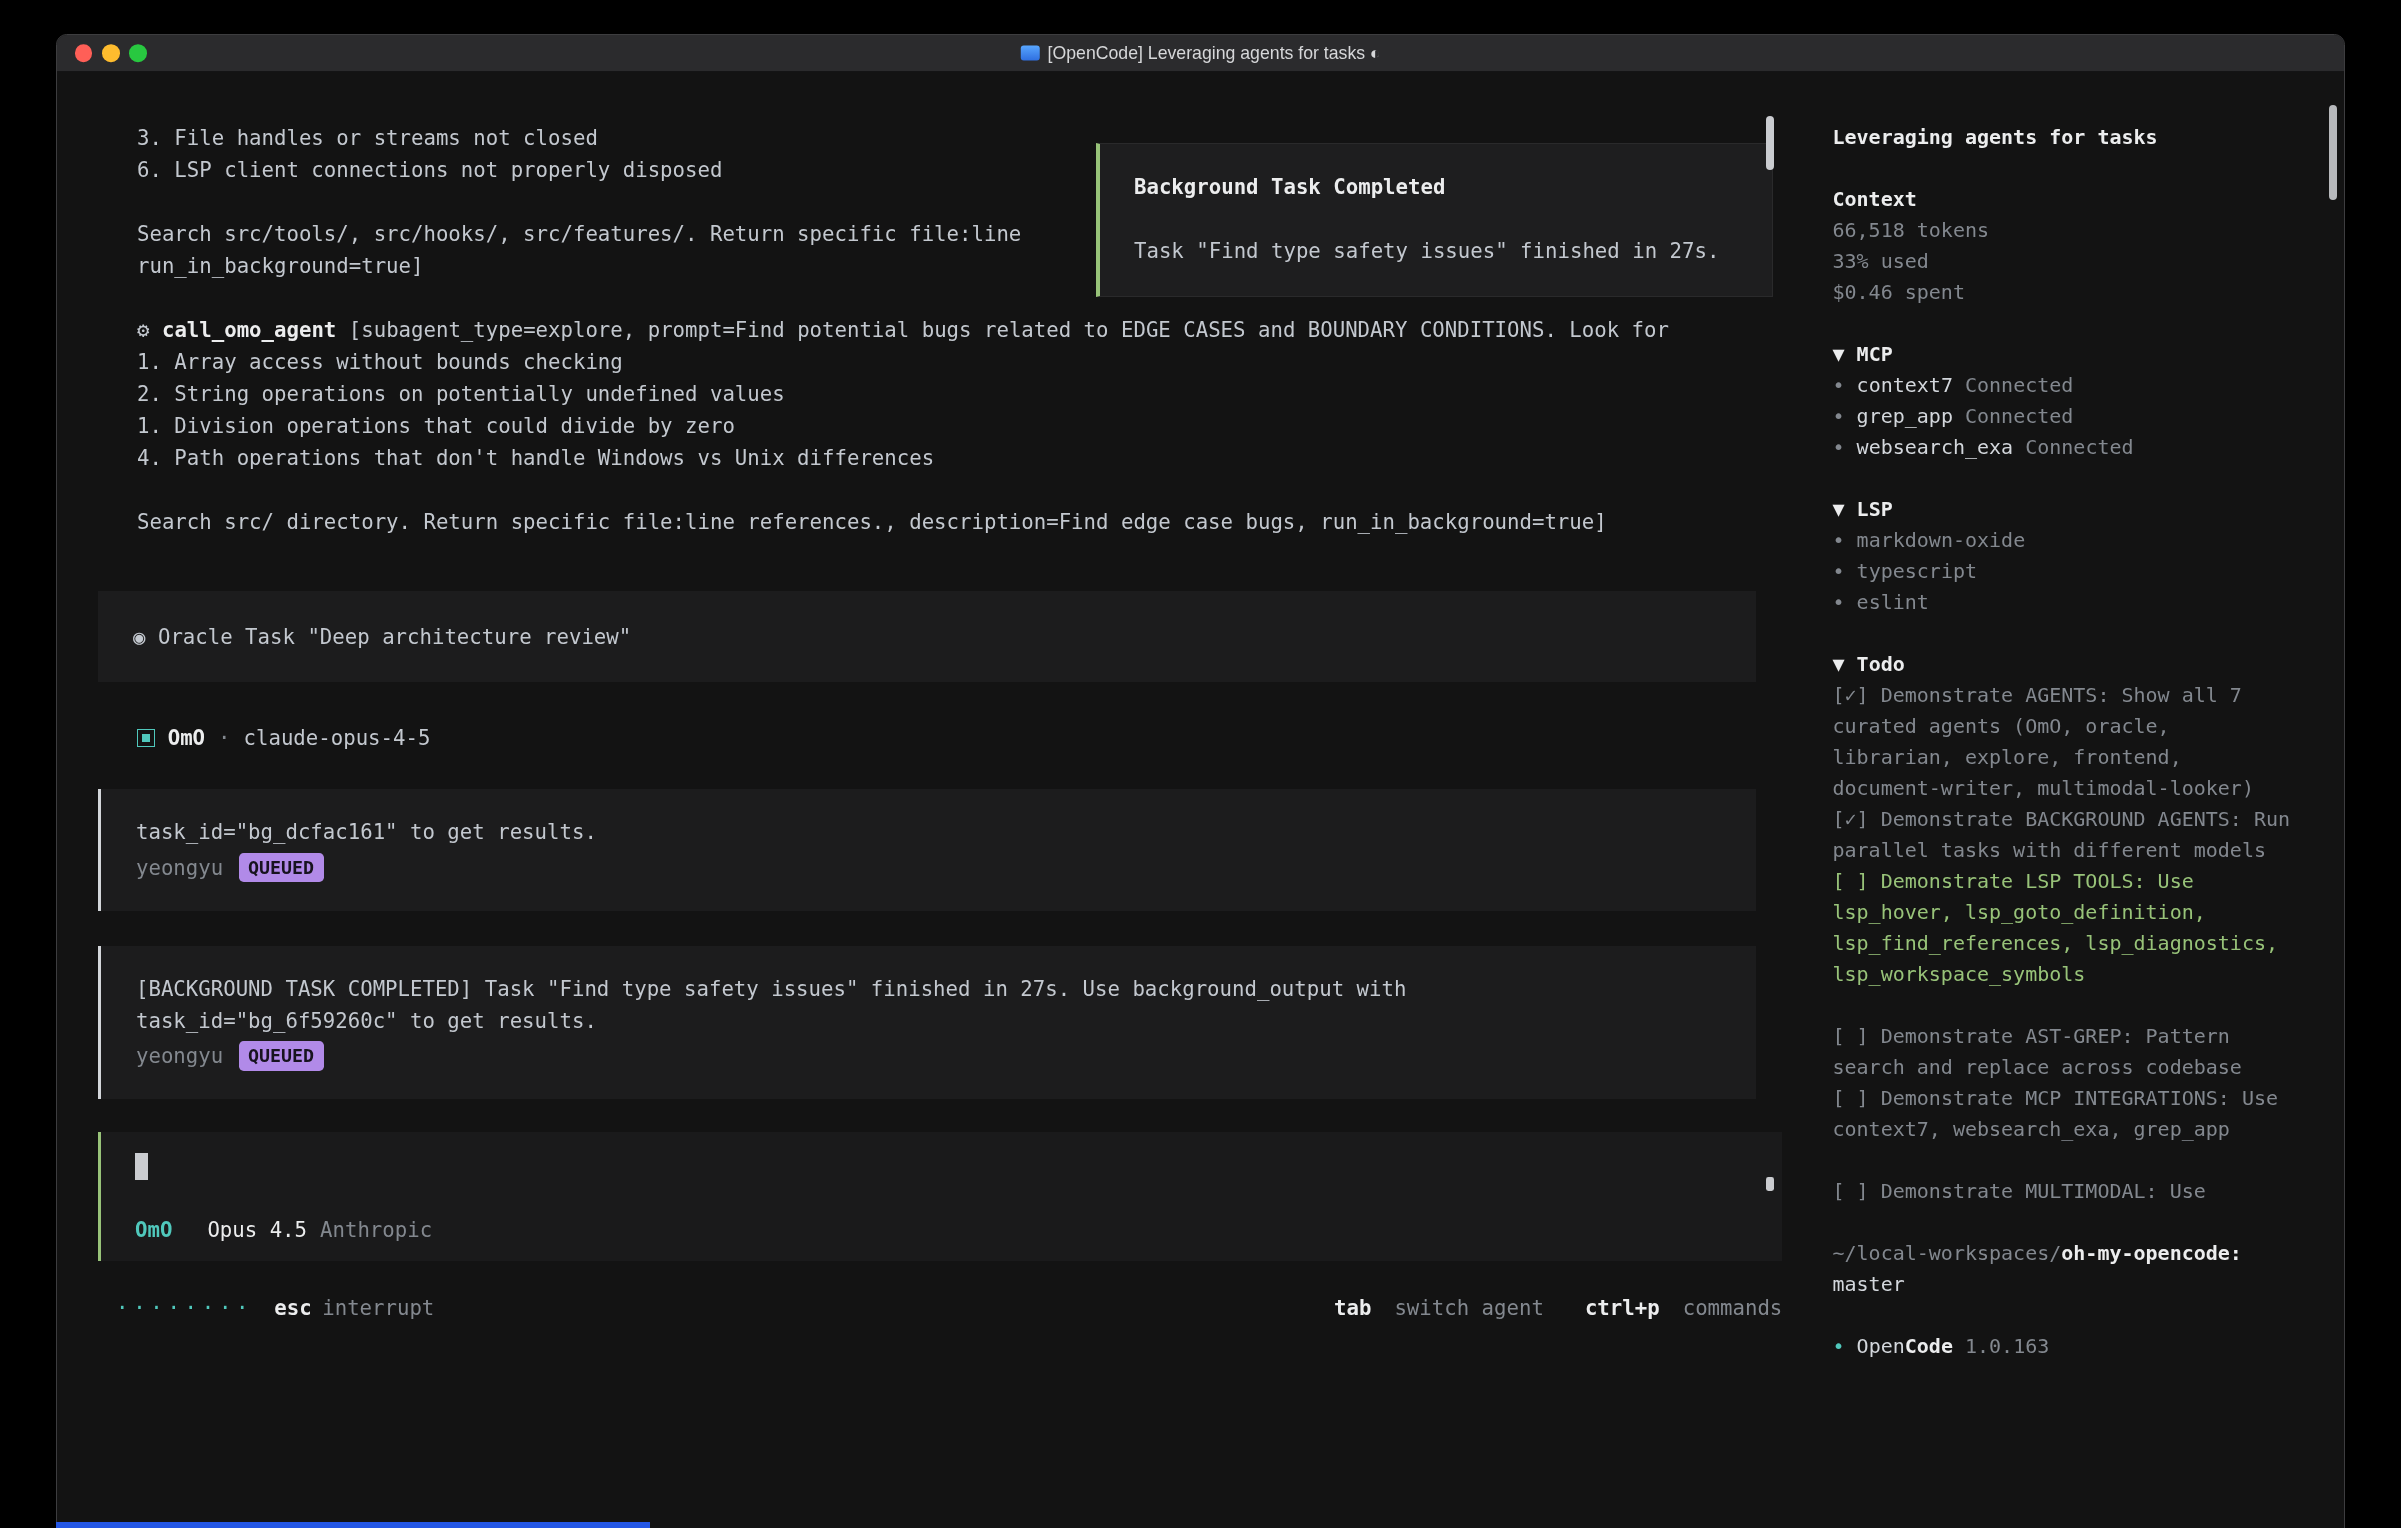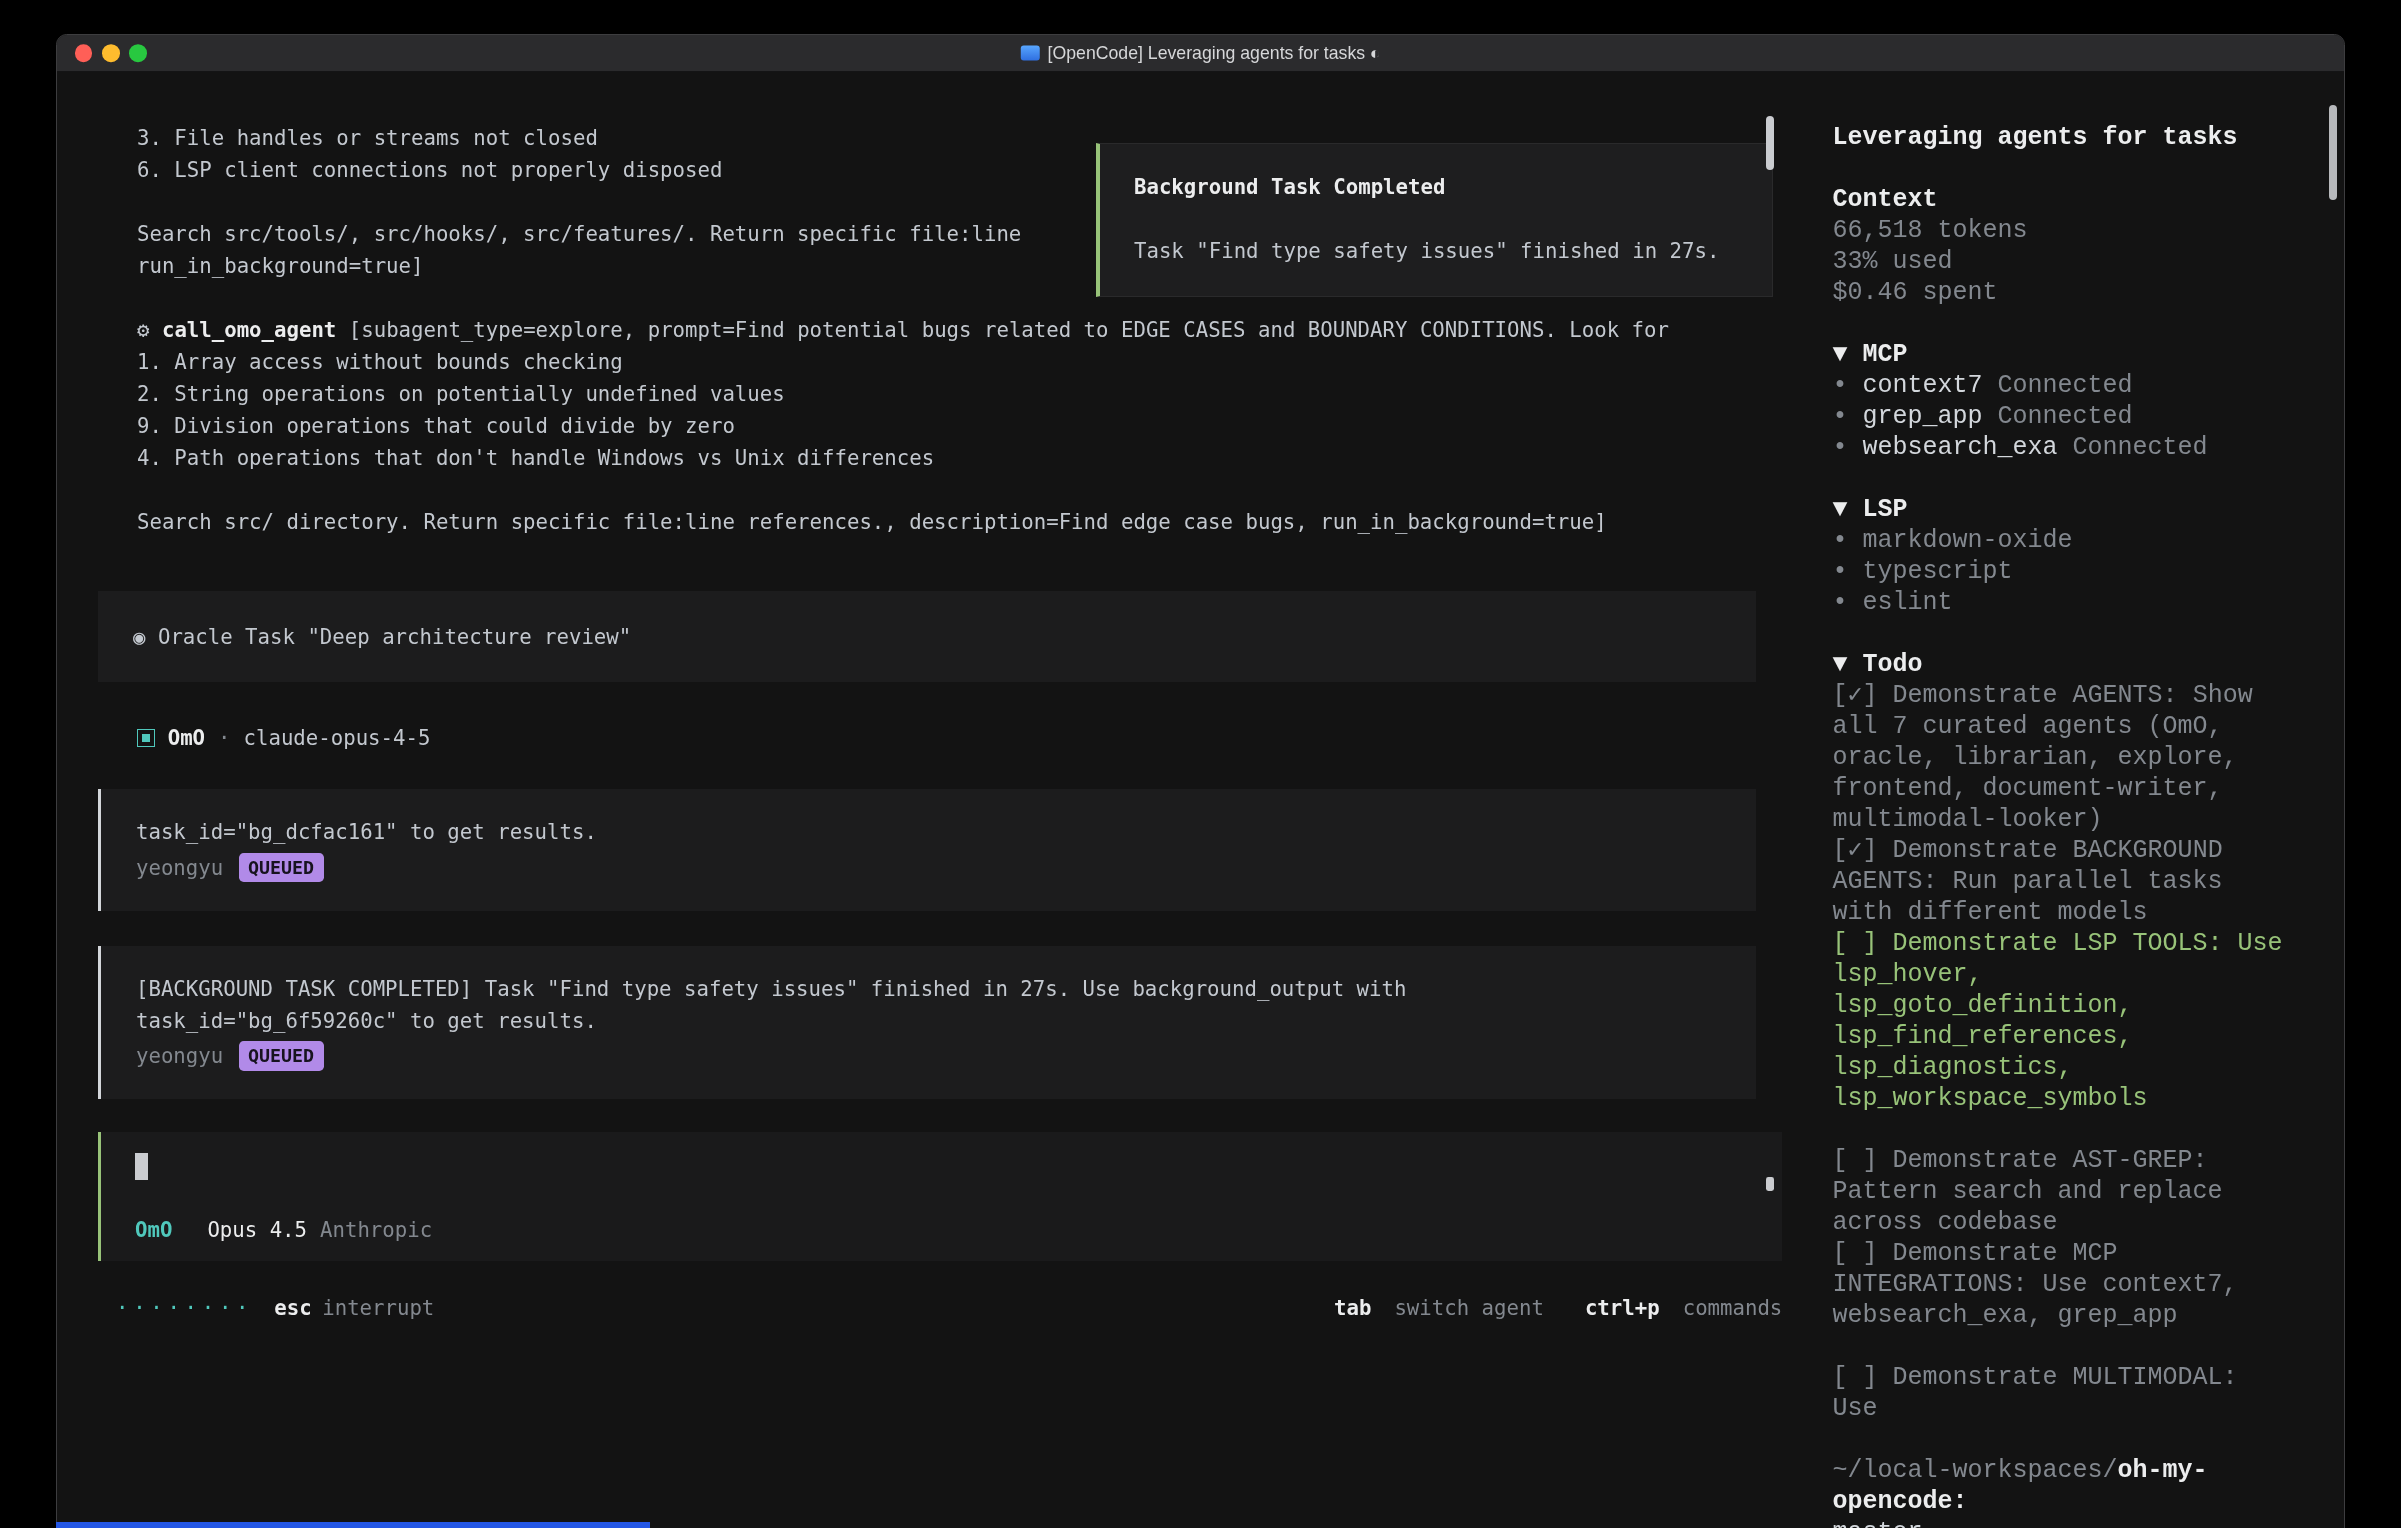--- a/index.html
+++ b/index.html
@@ -78,24 +78,23 @@
     padding-bottom: 35px;
     font-size: 20.7px;
     line-height: 32px;
     color: var(--text);
     overflow: hidden;
   }
   .sidebar {
     width: 544px;
     position: relative;
     padding: 50px 47px 0 32.5px;
-    font-size: 25px;
+    font-size: 20px;
     line-height: 31px;
     color: var(--dim);
-    font-family: Liberation Mono, monospace;
   }
 
   
   .line { margin-left: 80px; white-space: pre-wrap; }
   .mt { margin-top: 32px; }
   .tool-name { color: var(--bright); font-weight: bold; }
   .tool-gear { color: var(--text); }
 
   
   .notification {
@@ -250,21 +249,21 @@
     <div class="main">
 
       <div class="line">3. File handles or streams not closed</div>
       <div class="line">6. LSP client connections not properly disposed</div>
       <div class="line mt">Search src/tools/, src/hooks/, src/features/. Return specific file:line</div>
       <div class="line">run_in_background=true]</div>
 
       <div class="line mt"><span class="tool-gear">⚙</span> <span class="tool-name">call_omo_agent</span><span> [subagent_type=explore, prompt=Find potential bugs related to EDGE CASES and BOUNDARY CONDITIONS. Look for</span></div>
       <div class="line">1. Array access without bounds checking</div>
       <div class="line">2. String operations on potentially undefined values</div>
-      <div class="line">9. Division operations that could divide by zero</div>
+      <div class="line">1. Division operations that could divide by zero</div>
       <div class="line">4. Path operations that don't handle Windows vs Unix differences</div>
       <div class="line mt">Search src/ directory. Return specific file:line references., description=Find edge case bugs, run_in_background=true]</div>
 
       <div class="oracle-panel">
         <div class="oracle-title"><span>◉</span> <span>Oracle Task "Deep architecture review"</span></div>
       </div>
 
       <div class="agent-header">
         <span class="agent-icon"></span>
         <span class="agent-name">OmO</span>

